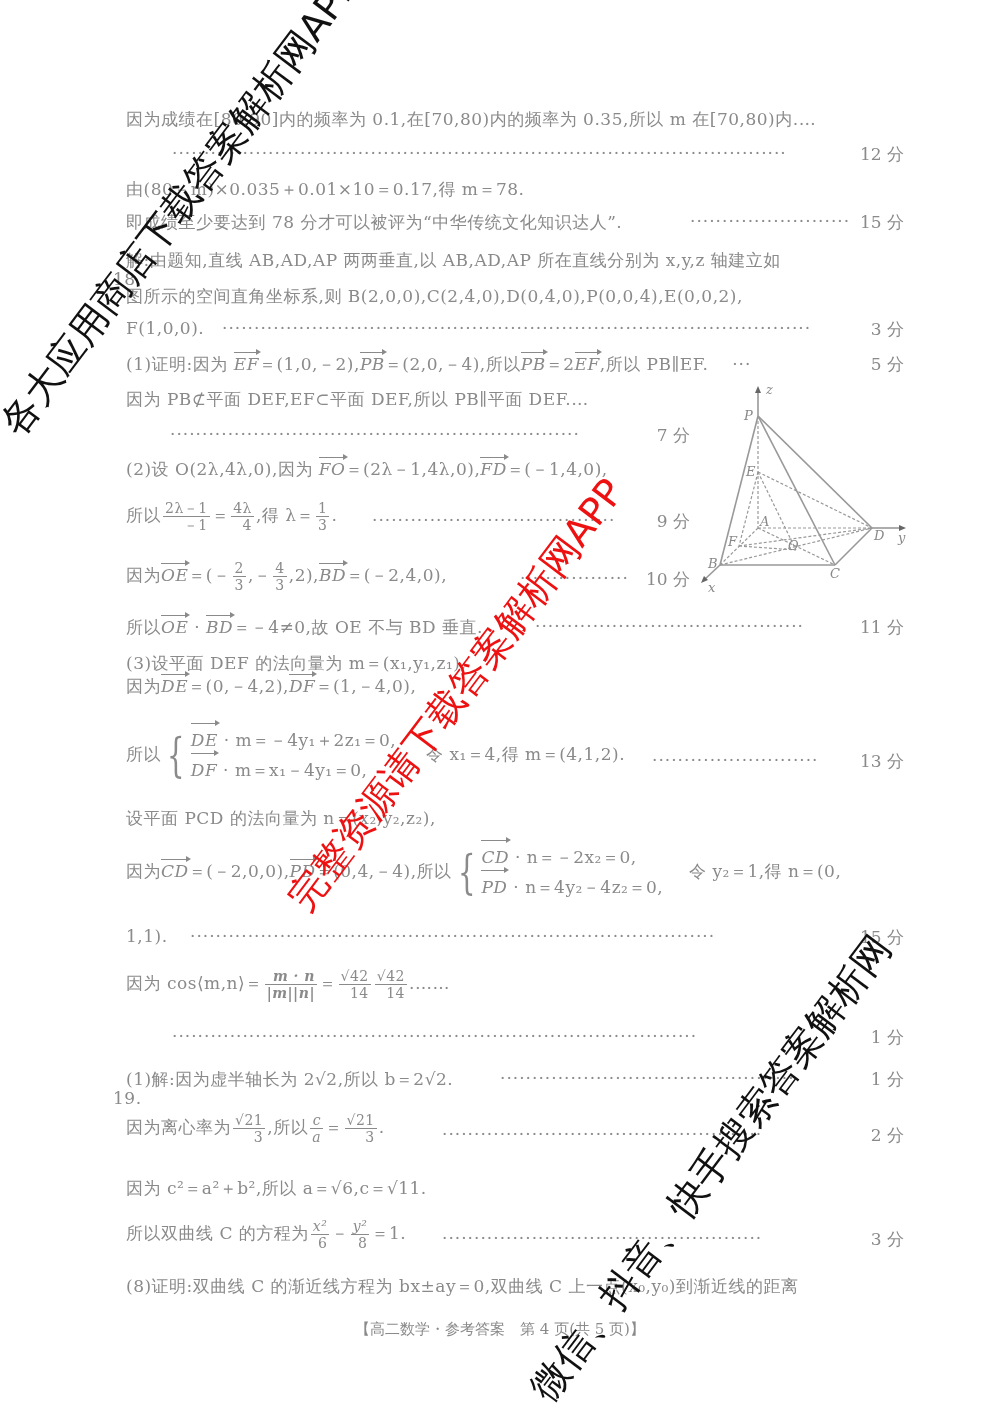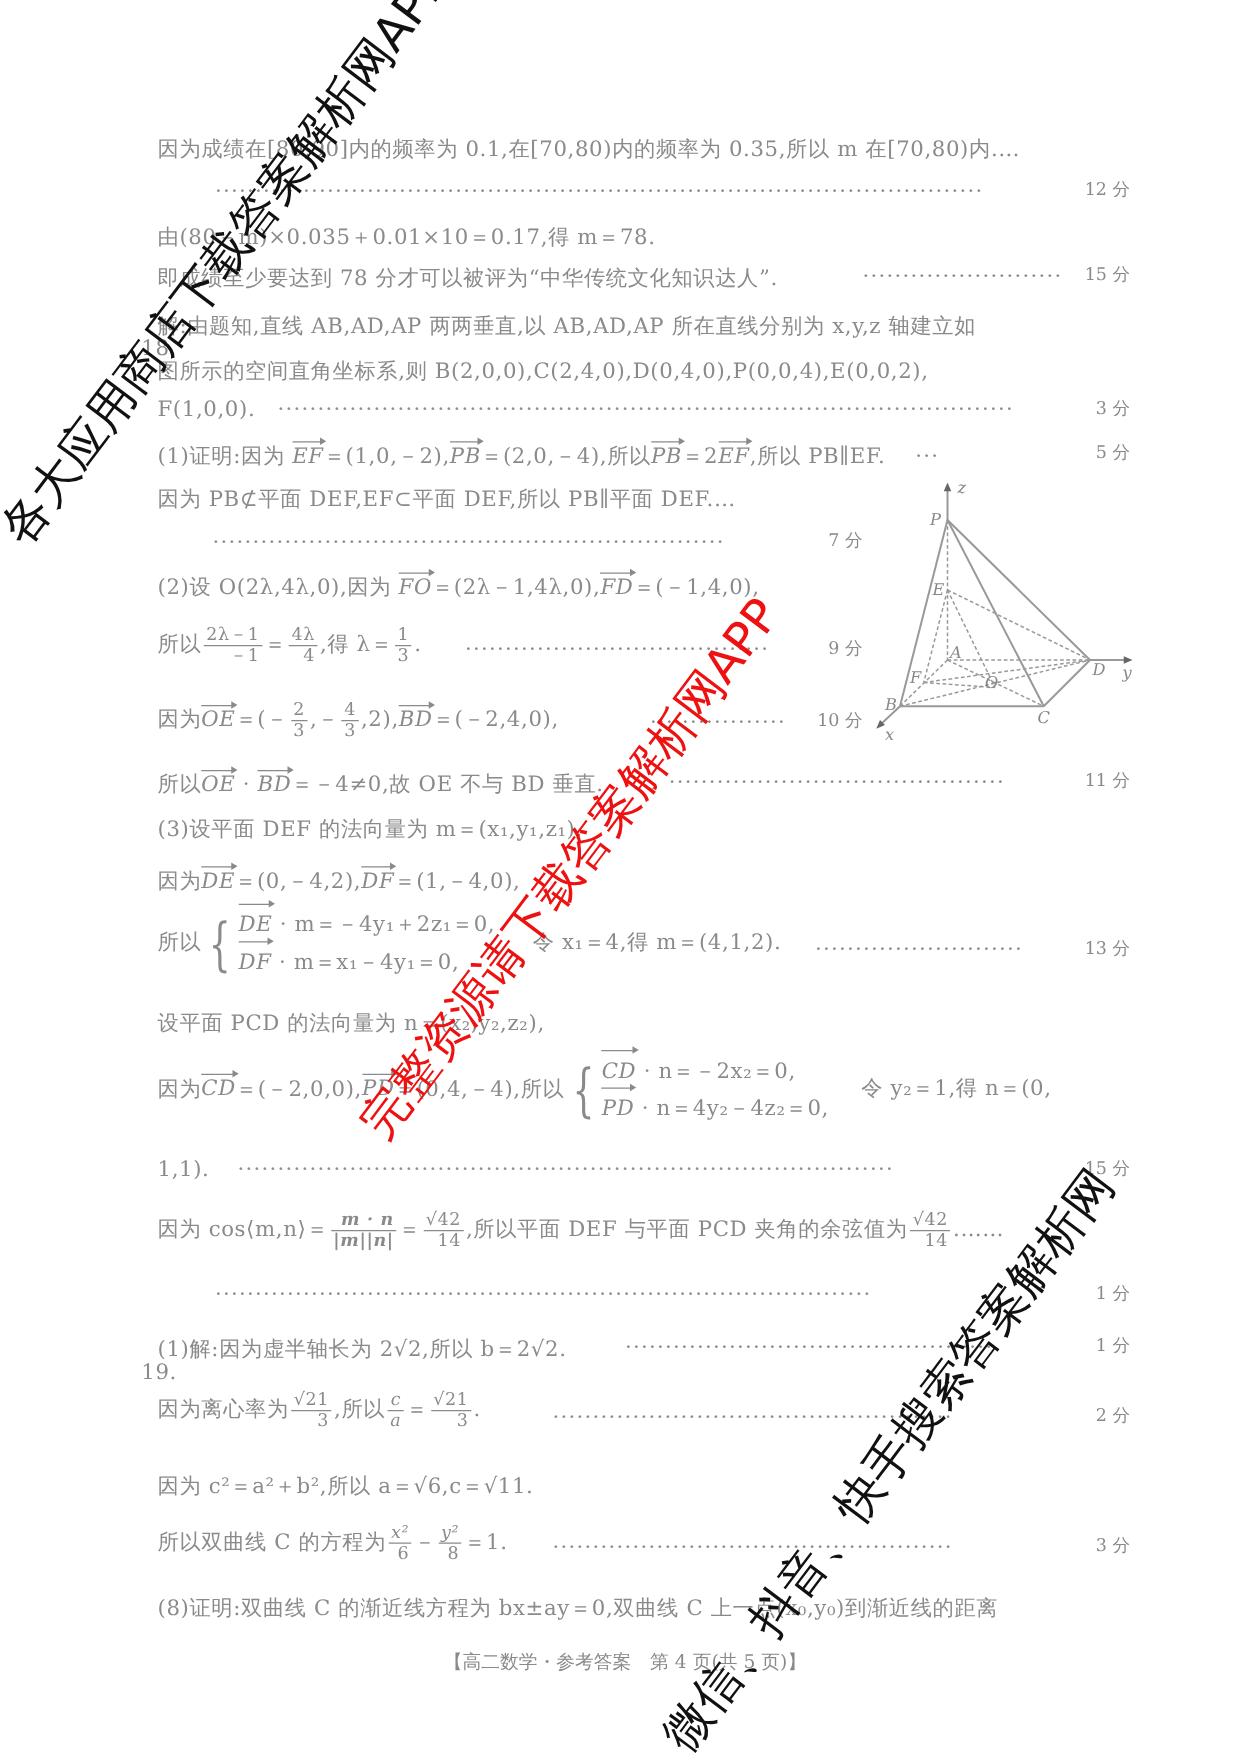--- a/index.html
+++ b/index.html
@@ -2,21 +2,21 @@
 <html><head>
 <meta charset="utf-8">
 <style>
   html, body { margin: 0; padding: 0; }
   body {
     width: 1000px; height: 1405px; background: #ffffff; position: relative; overflow: hidden;
     font-family: "DejaVu Serif", "Liberation Serif", serif; color: #8a8a8a;
   }
   .line { position: absolute; left: 126px; font-size: 17px; white-space: nowrap; letter-spacing: 0.5px; }
   .qnum { left: 113px; margin-top: 20px; }
-  .score { position: absolute; right: 96px; font-size: 14px; white-space: nowrap; }
+  .score { position: absolute; right: 96px; font-size: 17px; white-space: nowrap; }
   .dots { position: absolute; font-size: 17px; overflow: hidden; white-space: nowrap; letter-spacing: 1px; color: #8a8a8a; }
   .vec { position: relative; display: inline-block; font-style: italic; }
   .vec::before { content: ""; position: absolute; left: 0; right: 0; top: -2px; border-top: 1.5px solid #8a8a8a; }
   .vec::after { content: ""; position: absolute; right: -2px; top: -5px; border-left: 5px solid #8a8a8a; border-top: 3px solid transparent; border-bottom: 3px solid transparent; }
   .frac { display: inline-block; vertical-align: middle; text-align: right; font-size: 14px; line-height: 16px; margin: 0 2px; }
   .frac span { display: block; padding: 0 2px; }
   .frac .num { border-bottom: 1px solid #8a8a8a; }
   .brace { display: inline-block; vertical-align: middle; font-size: 46px; line-height: 46px; font-weight: 100; transform: scaleX(0.6); }
   .sys { display: inline-block; vertical-align: middle; line-height: 30px; }
   .footer { position: absolute; left: 0; width: 100%; top: 1320px; text-align: center; font-size: 15px; color: #8a8a8a; }
@@ -74,21 +74,21 @@
   <div class="score" style="top:568px;right:310px">10 分</div>
 
   <div class="line" style="top:616px">
     <span>所以</span><span class="vec">OE</span><span> · </span><span class="vec">BD</span><span>＝－4≠0,故 OE 不与 BD 垂直.</span>
   </div>
   <div class="dots" style="left:535px;top:616px;width:315px">··········································</div>
   <div class="score" style="top:616px">11 分</div>
 
   <div class="line" style="top:652px">(3)设平面 DEF 的法向量为 m＝(x₁,y₁,z₁),</div>
 
-  <div class="line" style="top:693px">
+  <div class="line" style="top:675px">
     <span>因为</span><span class="vec">DE</span><span>＝(0,－4,2),</span><span class="vec">DF</span><span>＝(1,－4,0),</span>
   </div>
 
   <div class="line" style="top:725px">
     <span>所以</span><span class="brace">{</span><span class="sys"><span class="vec">DE</span><span> · m＝－4y₁＋2z₁＝0,</span><br><span class="vec">DF</span><span> · m＝x₁－4y₁＝0,</span></span>
     <span style="margin-left:24px">令 x₁＝4,得 m＝(4,1,2).</span>
   </div>
   <div class="dots" style="left:652px;top:750px;width:200px">··························</div>
   <div class="score" style="top:750px">13 分</div>
 
@@ -97,21 +97,21 @@
   <div class="line" style="top:842px">
     <span>因为</span><span class="vec">CD</span><span>＝(－2,0,0),</span><span class="vec">PD</span><span>＝(0,4,－4),所以</span><span class="brace">{</span><span class="sys"><span class="vec">CD</span><span> · n＝－2x₂＝0,</span><br><span class="vec">PD</span><span> · n＝4y₂－4z₂＝0,</span></span>
     <span style="margin-left:20px">令 y₂＝1,得 n＝(0,</span>
   </div>
 
   <div class="line" style="top:926px">1,1).</div>
   <div class="dots" style="left:190px;top:926px;width:660px">··················································································</div>
   <div class="score" style="top:926px">15 分</div>
 
   <div class="line" style="top:968px">
-    <span>因为 cos⟨m,n⟩＝</span><span class="frac"><span class="num" style="font-weight:bold;font-style:italic">m · n</span><span style="font-weight:bold;font-style:italic">|m||n|</span></span>＝<span class="frac"><span class="num">√42</span><span>14</span></span><span>,所以平面 DEF 与平面 PCD 夹角的余弦值为</span><span class="frac"><span class="num">√42</span><span>14</span></span><span>.……</span>
+    <span>因为 cos⟨m,n⟩＝</span><span class="frac"><span class="num" style="font-weight:bold;font-style:italic">m · n</span><span style="font-weight:bold;font-style:italic">|m||n|</span></span>＝<span class="frac"><span class="num">√42</span><span>14</span></span><span class="frac"><span class="num">√42</span><span>14</span></span><span>.……</span>
   </div>
   <div class="dots" style="left:172px;top:1026px;width:670px">··················································································</div>
   <div class="score" style="top:1026px">1 分</div>
 
   <div class="line qnum" style="top:1068px">19.</div>
   <div class="line" style="top:1068px">(1)解:因为虚半轴长为 2√2,所以 b＝2√2.</div>
   <div class="dots" style="left:500px;top:1068px;width:350px">··············································</div>
   <div class="score" style="top:1068px">1 分</div>
 
   <div class="line" style="top:1112px">

